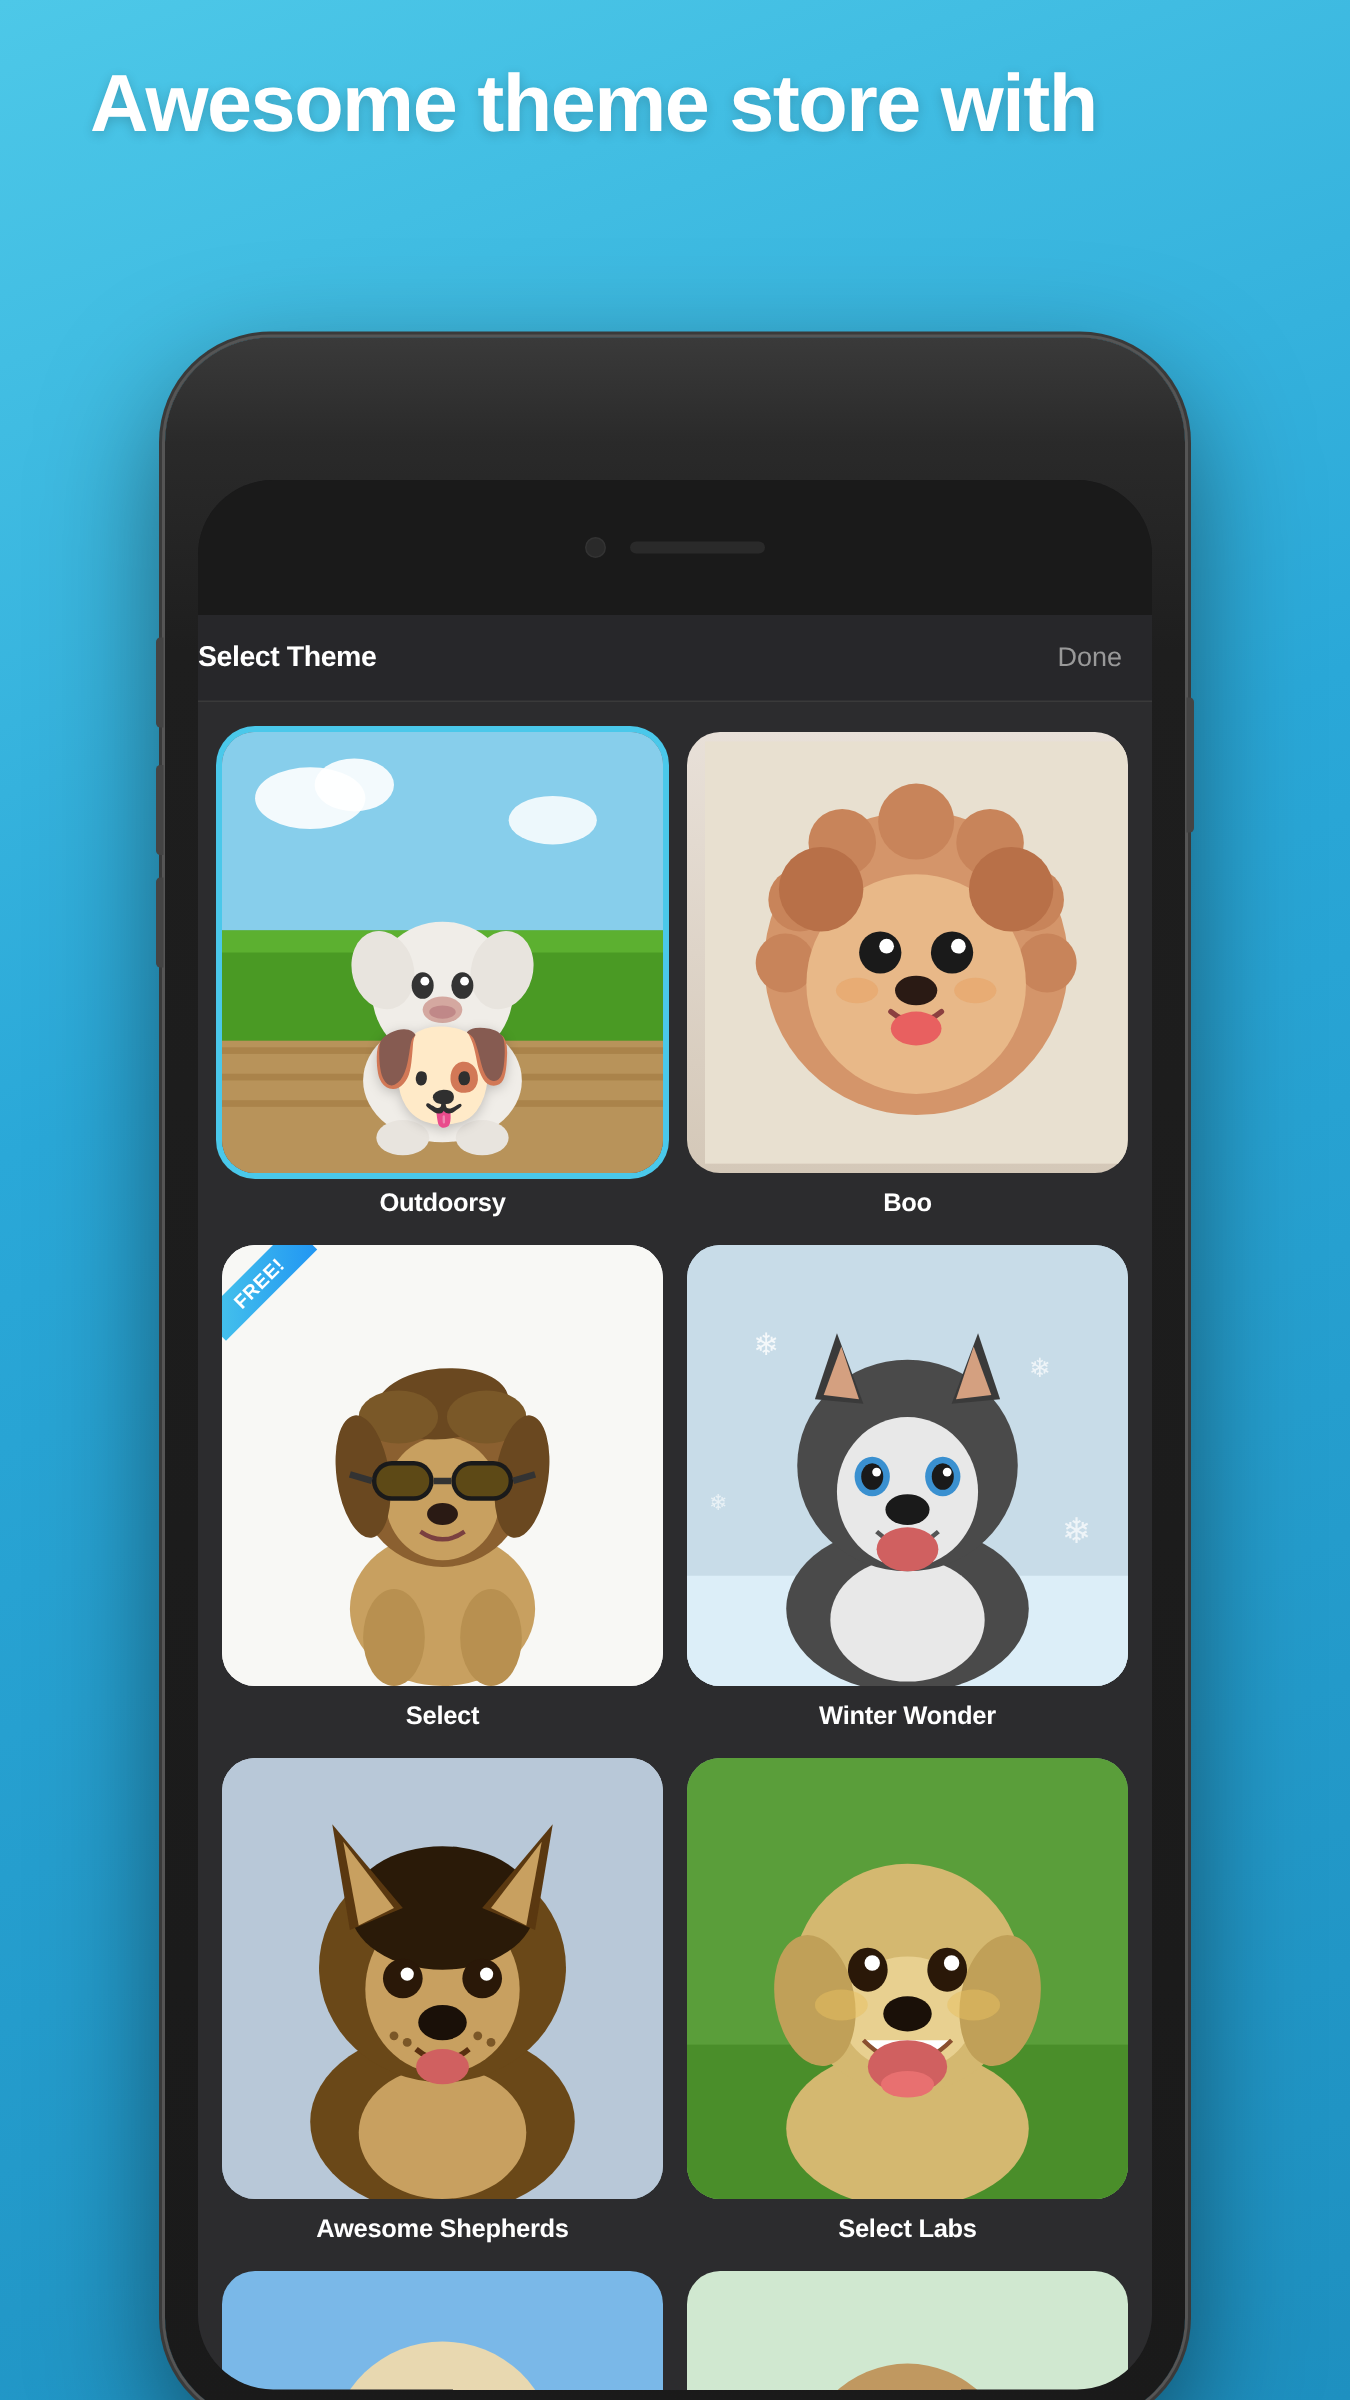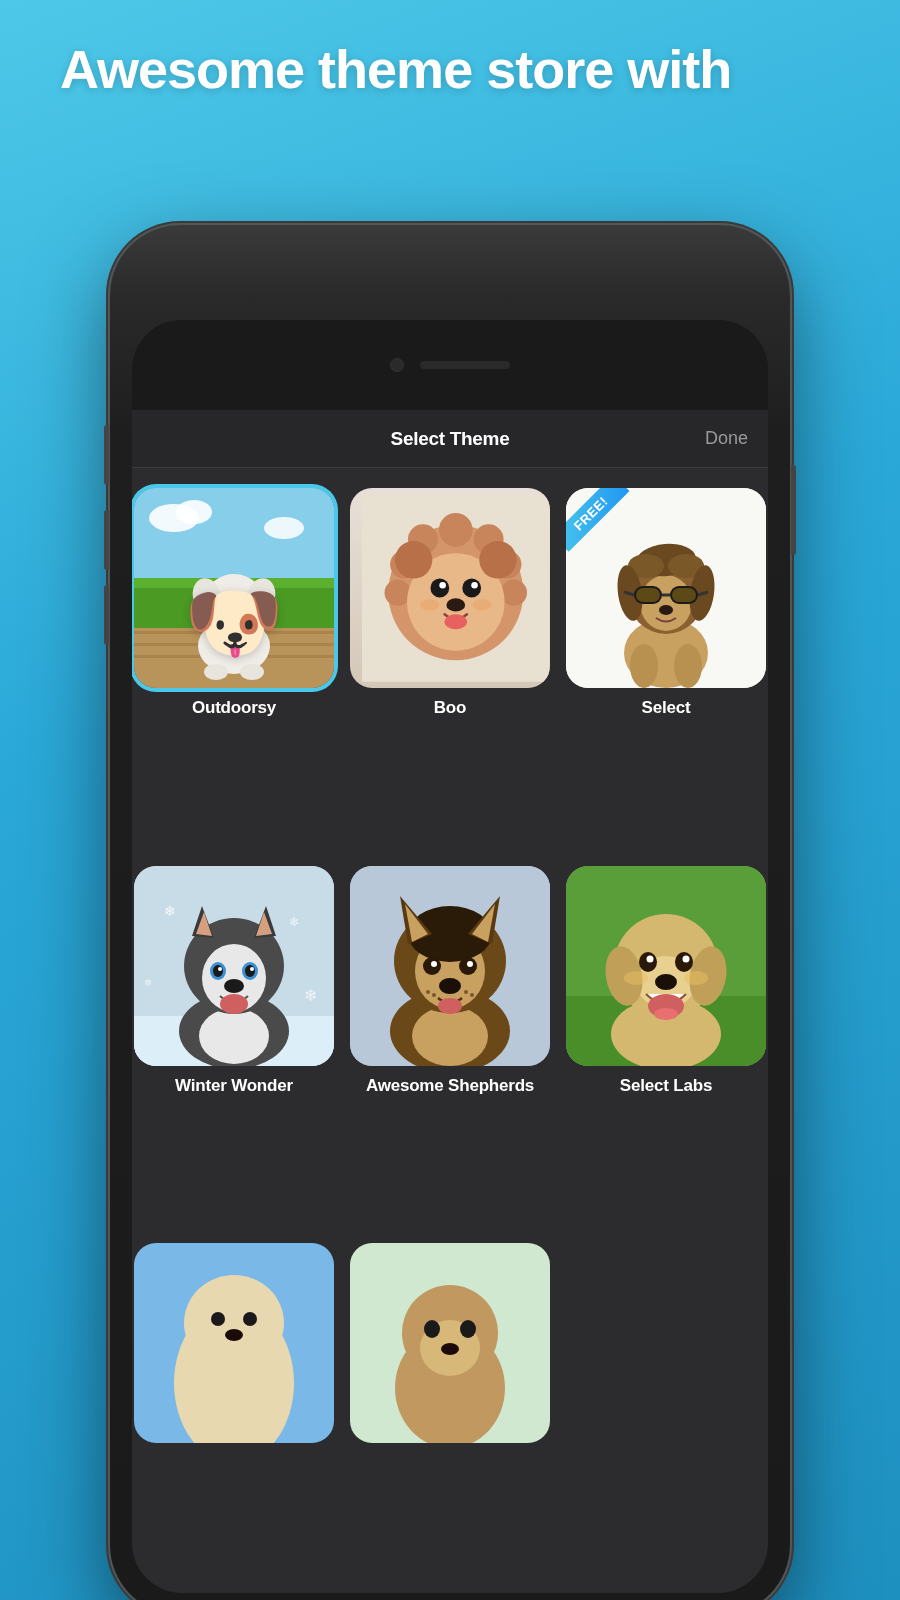--- a/index.html
+++ b/index.html
@@ -108,21 +108,21 @@
       background: #2a2a2a;
       border-radius: 4px;
     }
 
     
     .nav-bar {
       height: 58px;
       background: rgba(40,40,42,0.97);
       display: flex;
       align-items: center;
-      justify-content: center;
+      justify-content: flex-start;
       position: relative;
       border-bottom: 1px solid #3a3a3a;
       flex-shrink: 0;
     }
 
     .nav-title {
       color: #fff;
       font-size: 19px;
       font-weight: 600;
       letter-spacing: -0.3px;
@@ -132,23 +132,23 @@
       position: absolute;
       right: 20px;
       color: #999;
       font-size: 18px;
       cursor: pointer;
     }
 
     
     .themes-container {
       background: #2c2c2e;
-      padding: 20px 2px;
+      padding: 20px 16px;
       display: grid;
-      grid-template-columns: 1fr 1fr 1fr;
+      grid-template-columns: 1fr 1fr;
       gap: 18px 16px;
       overflow-y: auto;
       flex: 1;
     }
 
     .theme-item {
       display: flex;
       flex-direction: column;
       align-items: center;
       gap: 10px;

